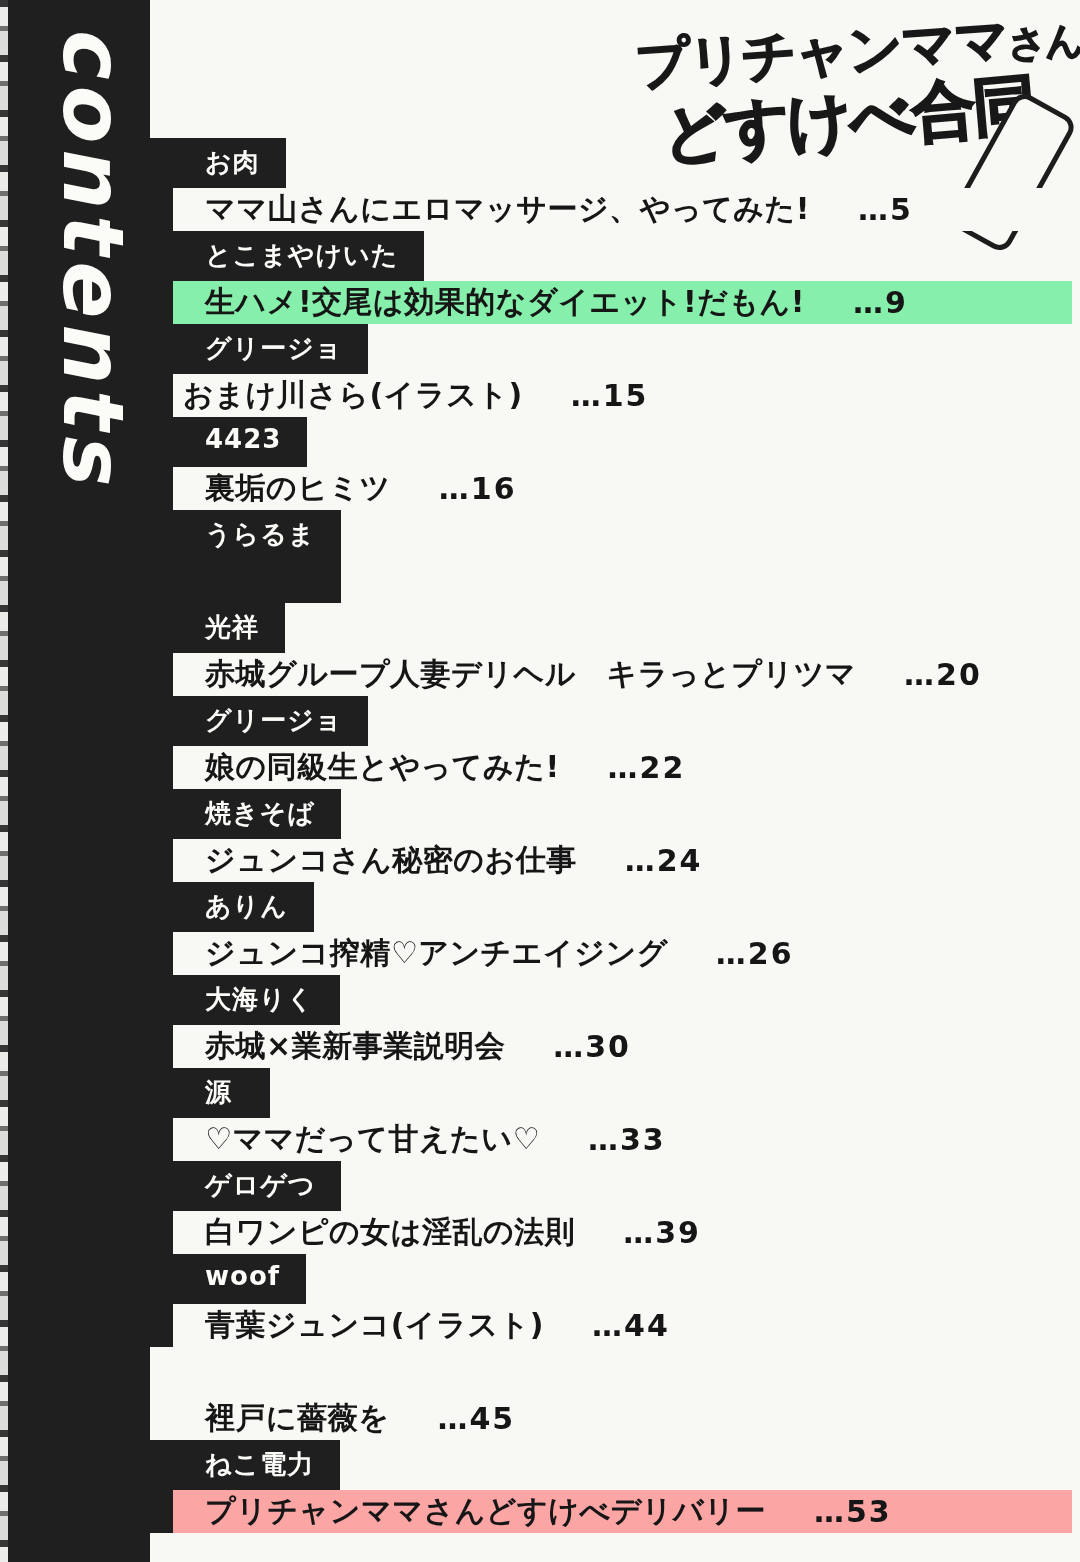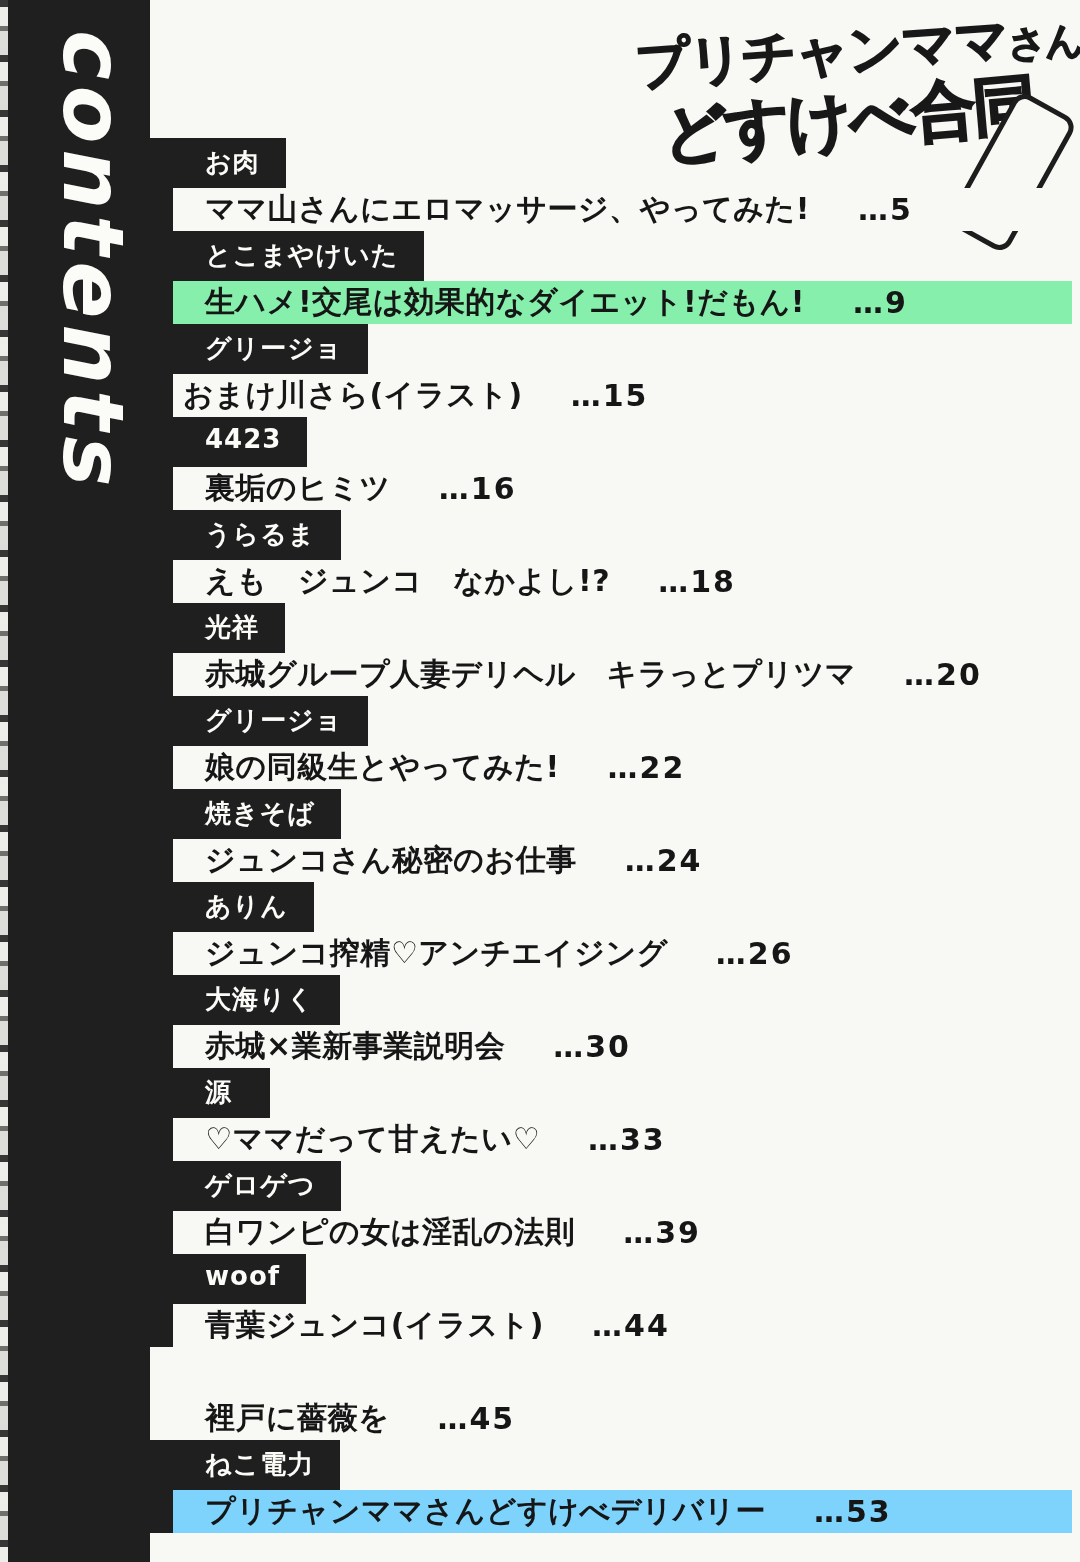--- a/index.html
+++ b/index.html
@@ -158,24 +158,20 @@
       <div class="title-window" style="background: rgb(248, 248, 245);">
         <span class="entry-title">裏垢のヒミツ</span>
         <span class="entry-page">…16</span>
       </div>
     </div>
 
     <div class="entry">
       <div class="bump" style="background: rgb(31, 31, 31);">
         <span class="chip-label">うらるま</span>
       </div>
-      <div class="title-window" style="background: rgb(248, 248, 245);">
-        <span class="entry-title">えも　ジュンコ　なかよし!?</span>
-        <span class="entry-page">…18</span>
-      </div>
     </div>
 
     <div class="entry">
       <div class="bump" style="background: rgb(31, 31, 31);">
         <span class="chip-label">光祥</span>
       </div>
       <div class="title-window" style="background: rgb(248, 248, 245);">
         <span class="entry-title">赤城グループ人妻デリヘル　キラっとプリツマ</span>
         <span class="entry-page">…20</span>
       </div>
@@ -255,20 +251,20 @@
       <div class="title-window" style="background: rgb(248, 248, 245);">
         <span class="entry-title">裡戸に薔薇を</span>
         <span class="entry-page">…45</span>
       </div>
     </div>
 
     <div class="entry">
       <div class="bump" style="background: rgb(31, 31, 31);">
         <span class="chip-label">ねこ電力</span>
       </div>
-      <div class="title-window" style="background: #7dd3fc;">
+      <div class="title-window" style="background: #fca5a5;">
         <span class="entry-title">プリチャンママさんどすけべデリバリー</span>
         <span class="entry-page">…53</span>
       </div>
     </div>
   </div>
 
 </div>
 
 </body></html>

